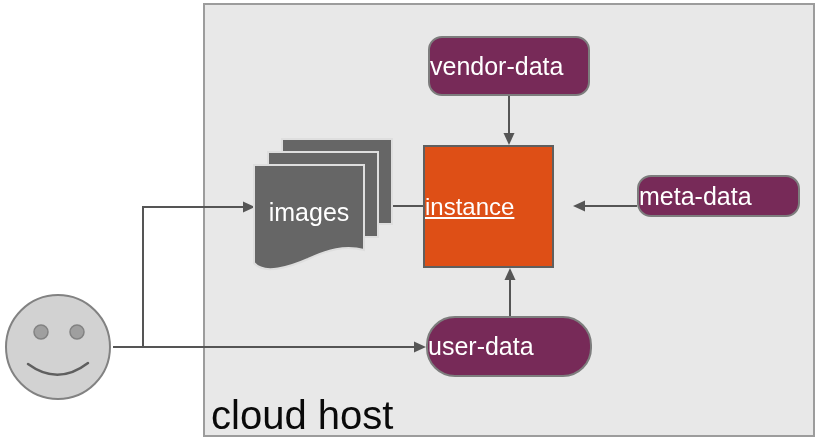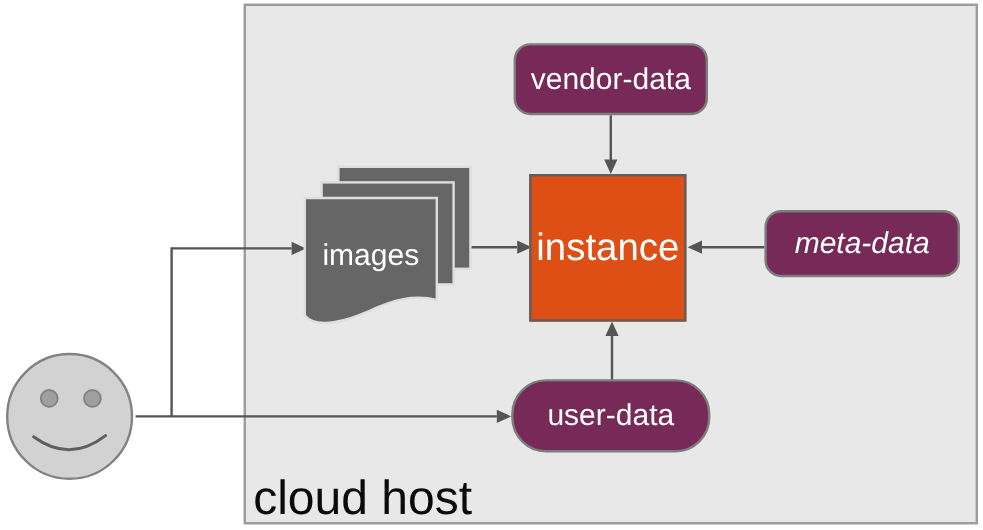--- a/index.html
+++ b/index.html
@@ -32,38 +32,38 @@
     font-size: 40px;
     line-height: 1.1;
     color: var(--text-dark, #0a0a0a);
     white-space: nowrap;
   }
   .node {
     position: absolute;
     box-sizing: border-box;
     display: flex;
     align-items: center;
-    justify-content: center;
     color: var(--text-light, #ffffff);
     font-size: 25px;
     white-space: nowrap;
   }
   .node.pill {
     background: var(--aubergine, #772a58);
     border: 2px solid #7d7d7d;
     border-radius: 14px;
   }
   .node.vendor-data { left: 428px; top: 36px;  width: 162px; height: 60px; }
-  .node.meta-data   { left: 637px; top: 175px; width: 163px; height: 56px; font-style: italic; }
+  .node.meta-data   { left: 637px; top: 175px; width: 163px; height: 42px; }
   .node.user-data   { left: 426px; top: 316px; width: 166px; height: 61px; border-radius: 29px; }
   .node.instance {
-    left: 441px; top: 145px; width: 131px; height: 123px;
+    left: 423px; top: 145px; width: 131px; height: 123px;
     background: var(--orange, #de4f16);
     border: 2px solid #5f5f5f;
-    font-size: 32px;
+    font-size: 24px;
+    text-decoration: underline;
   }
   .images-icon { position: absolute; left: 246px; top: 131px; }
   .images-icon .page { fill: var(--page-gray, #666666); stroke: #dedede; stroke-width: 2; }
   .images-icon text {
     fill: var(--text-light, #ffffff);
     font-family: "Liberation Sans", sans-serif;
     font-size: 25px;
     text-anchor: middle;
   }
   .smiley-icon { position: absolute; left: 2px; top: 292px; }

